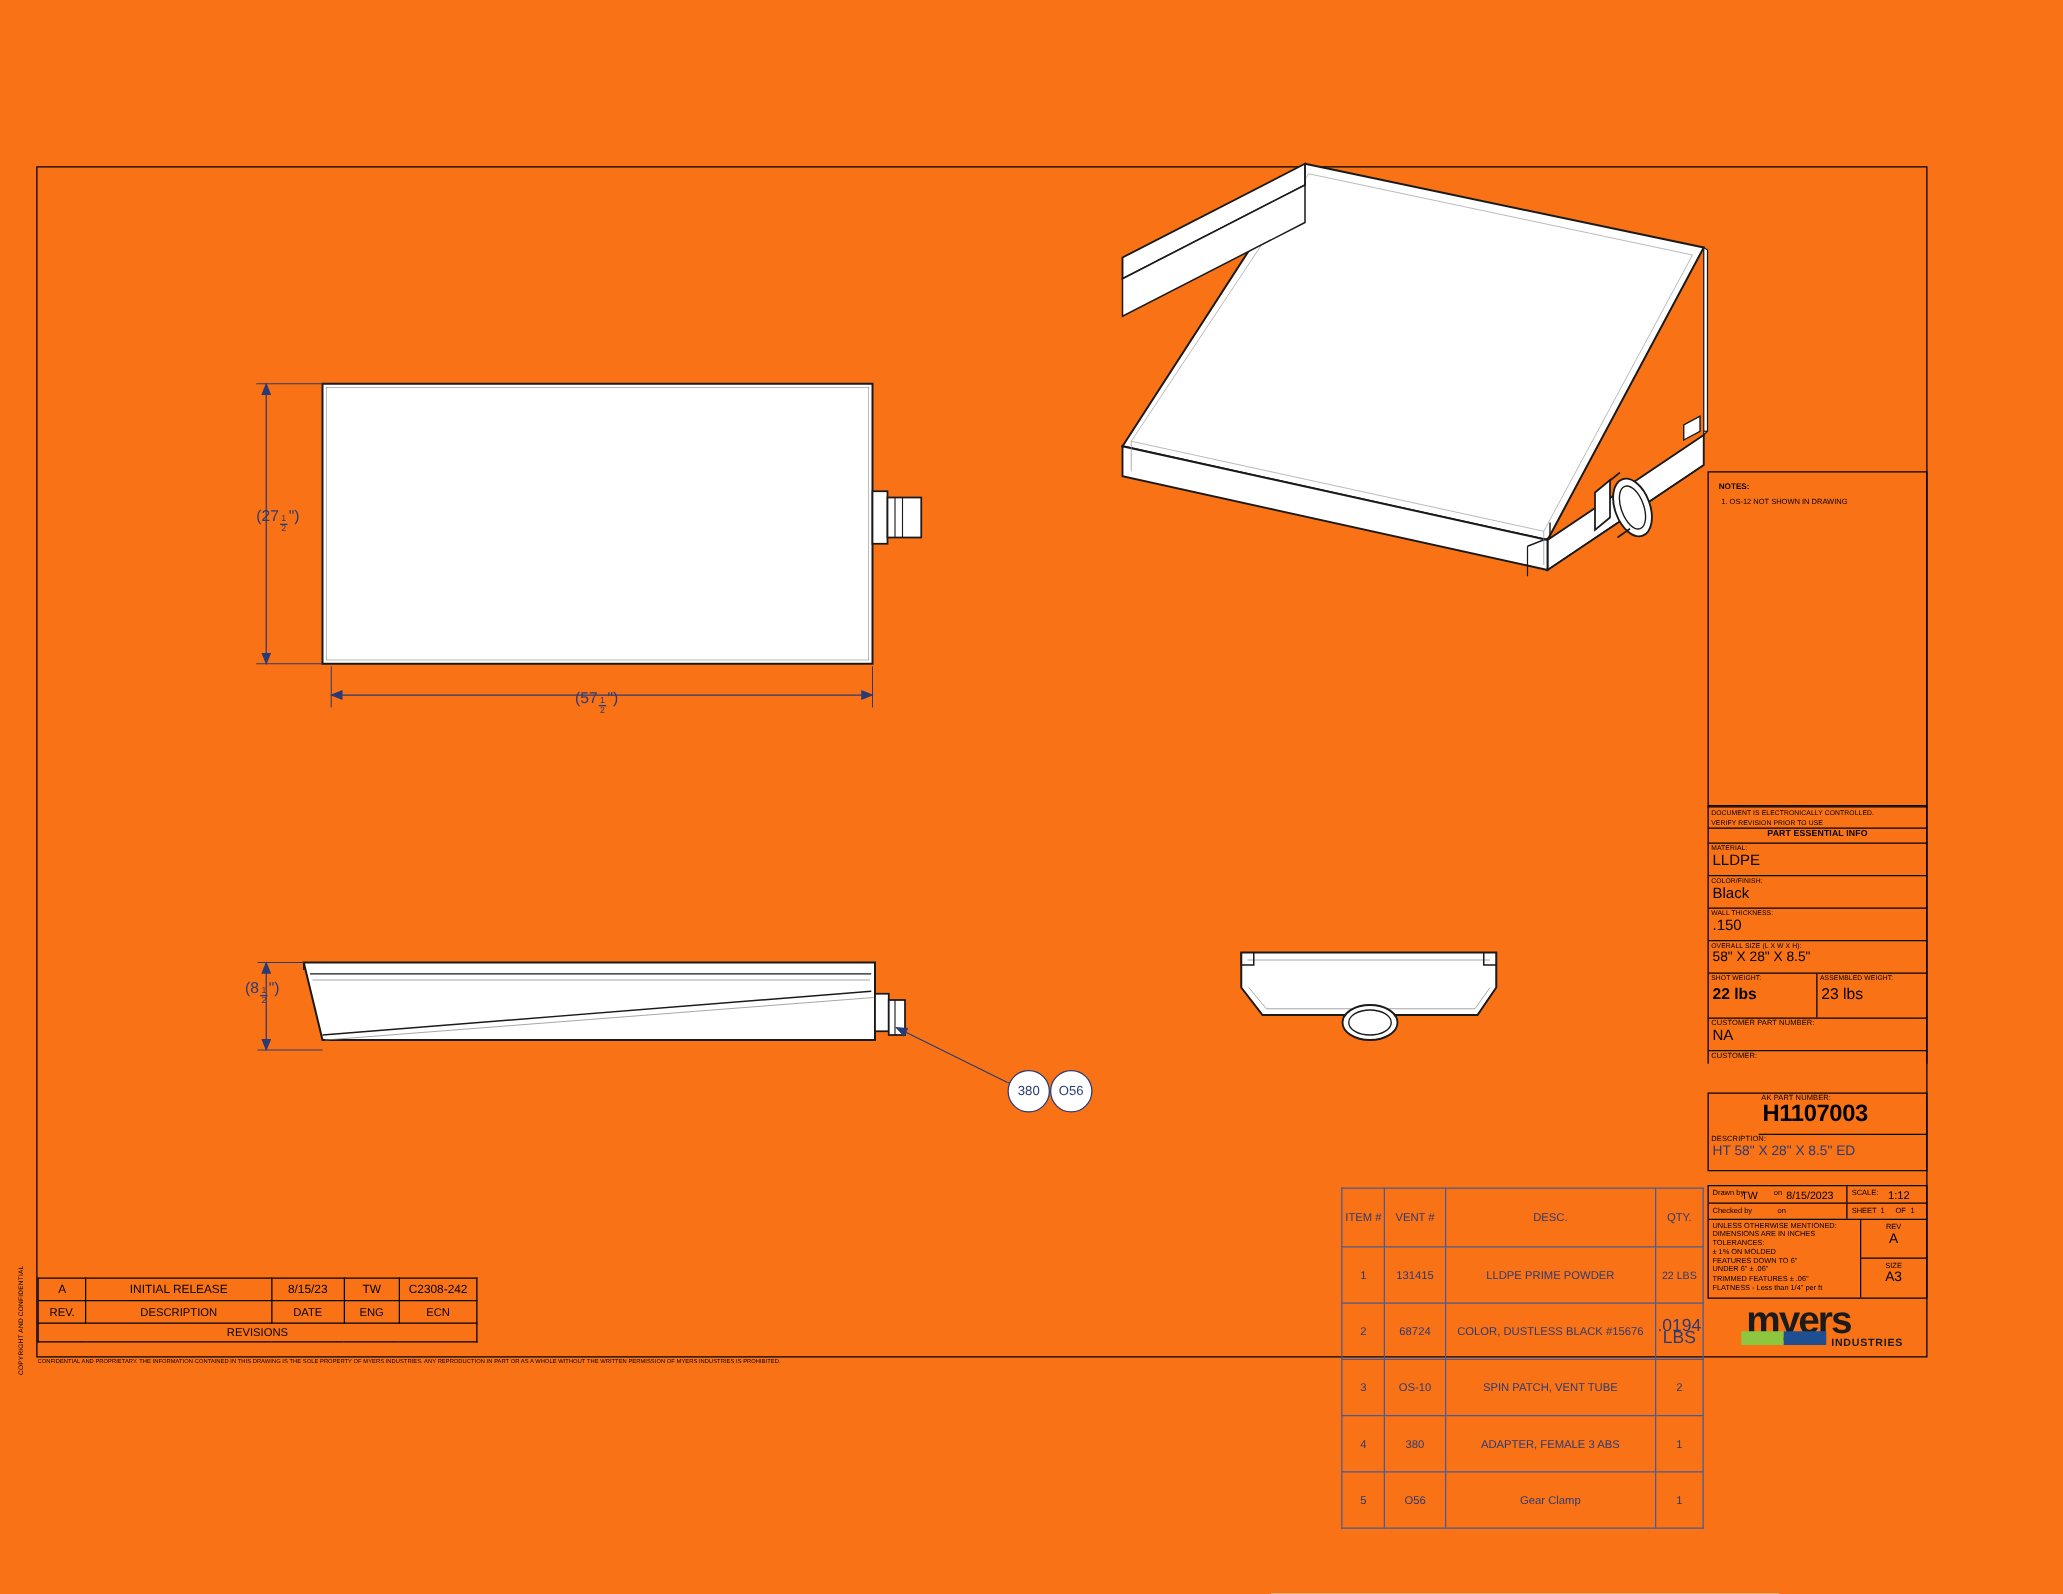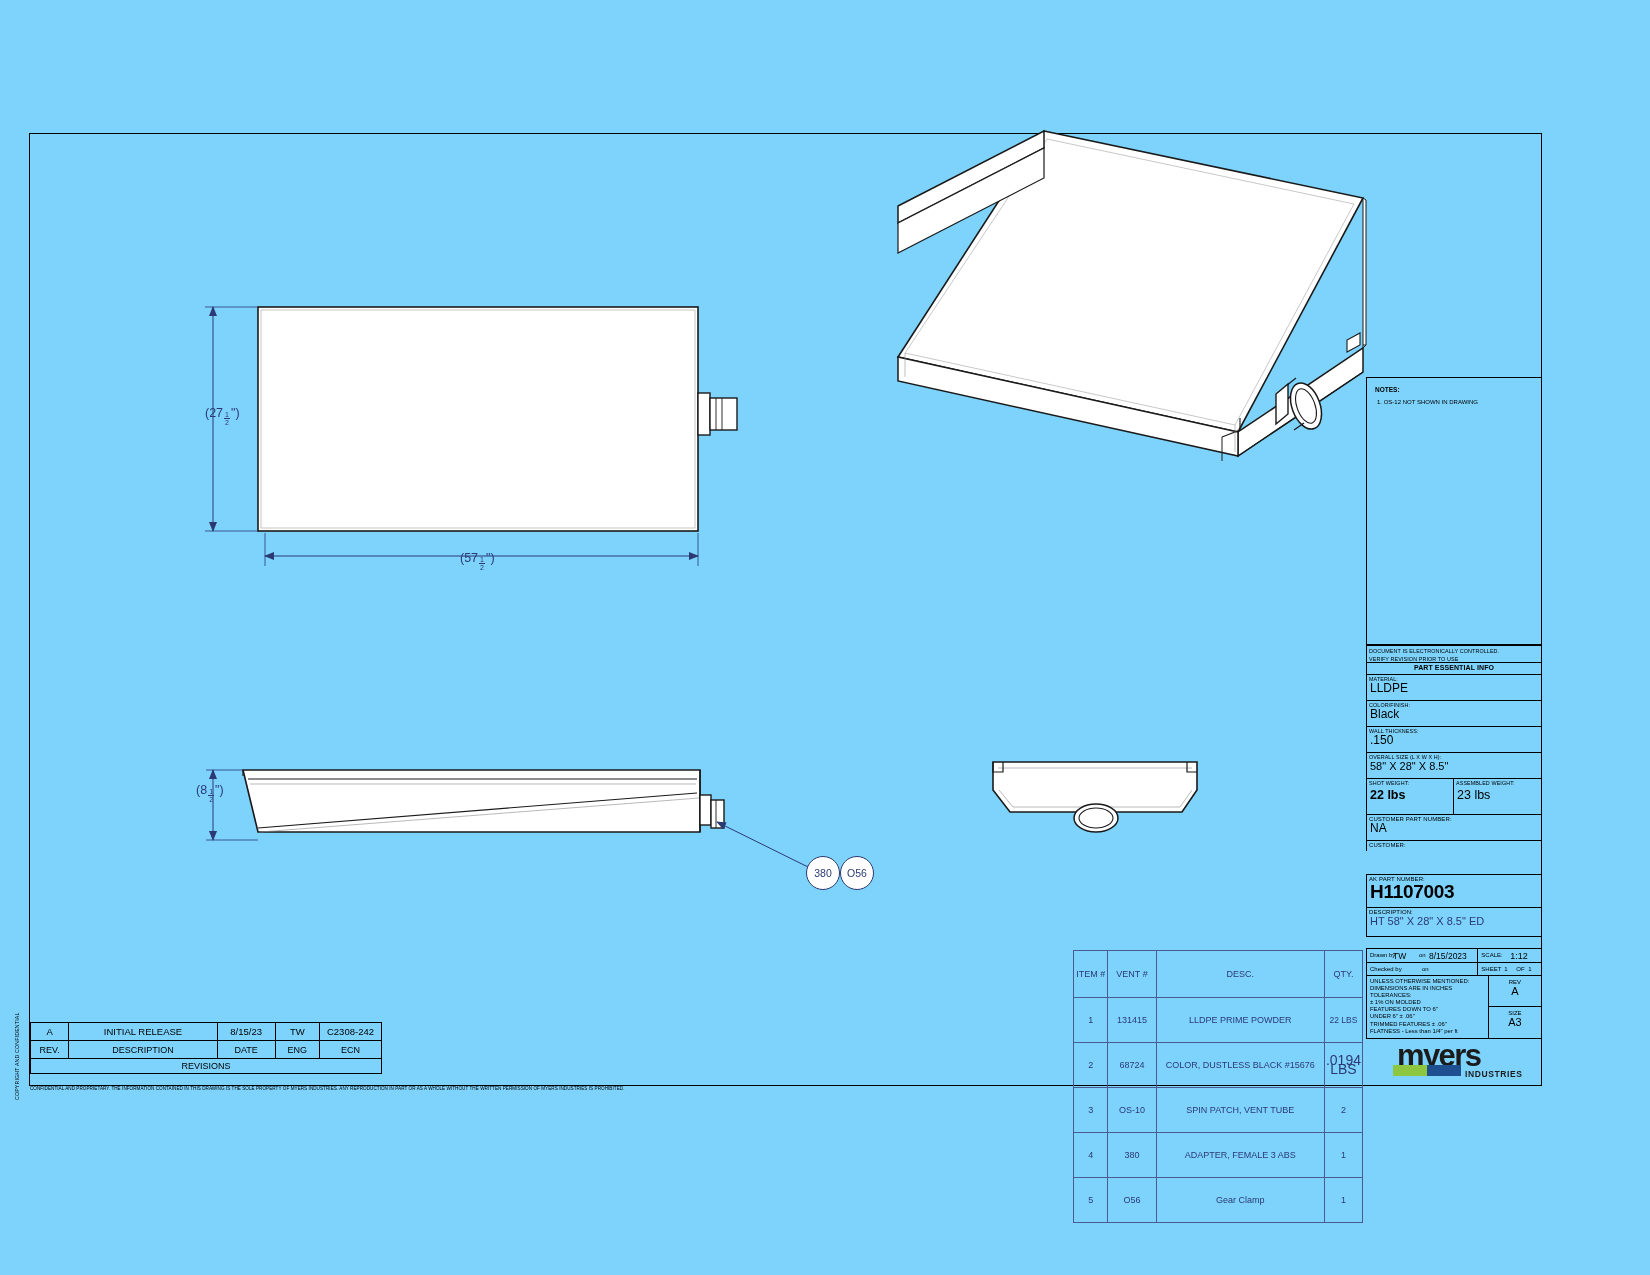--- a/index.html
+++ b/index.html
@@ -1,19 +1,19 @@
 <!DOCTYPE html>
 <html><head>
 <meta charset="utf-8">
 <style>
   html,body{margin:0;padding:0;background:#fff;}
   body{width:1650px;height:1275px;position:relative;
        font-family:"Liberation Sans",sans-serif;color:#000;overflow:hidden;}
 
-  .sheet{position:absolute;left:0;top:0;width:1650px;height:1275px;background:#7dd3fc;}
+  .sheet{position:absolute;left:0;top:0;width:1650px;height:1275px;background:#f97316;}
 
   
   .frame{position:absolute;left:29px;top:133px;width:1513px;height:953px;
          border:1.6px solid #000;box-sizing:border-box;}
   .lbl{position:absolute;white-space:nowrap;}
   .tiny{font-size:6px;}
 
   
   .sidetext{position:absolute;left:14px;top:1010px;width:14px;height:90px;
             font-size:5.2px;color:#000;writing-mode:vertical-rl;
@@ -266,21 +266,21 @@
       <div class="val">NA</div>
     </div>
 
     <div class="tbrow" style="height:10px;border-bottom:none;">
       <div class="cap" style="font-size:6px;">CUSTOMER:</div>
       <div class="val"></div>
     </div>
   </div>
 
   <div class="pnblk">
-    <div class="tbrow" style="height:33px;">
+    <div class="tbrow" style="height:33px;margin-left:40px;">
       <div class="cap" style="font-size:6px;">AK PART NUMBER:</div>
       <div class="bigpn">H1107003</div>
     </div>
     <div class="tbrow" style="height:28px;border-bottom:none;">
       <div class="cap" style="font-size:6px;">DESCRIPTION:</div>
       <div class="descval">HT 58" X 28" X 8.5" ED</div>
     </div>
   </div>
 
   <div class="docblk">

